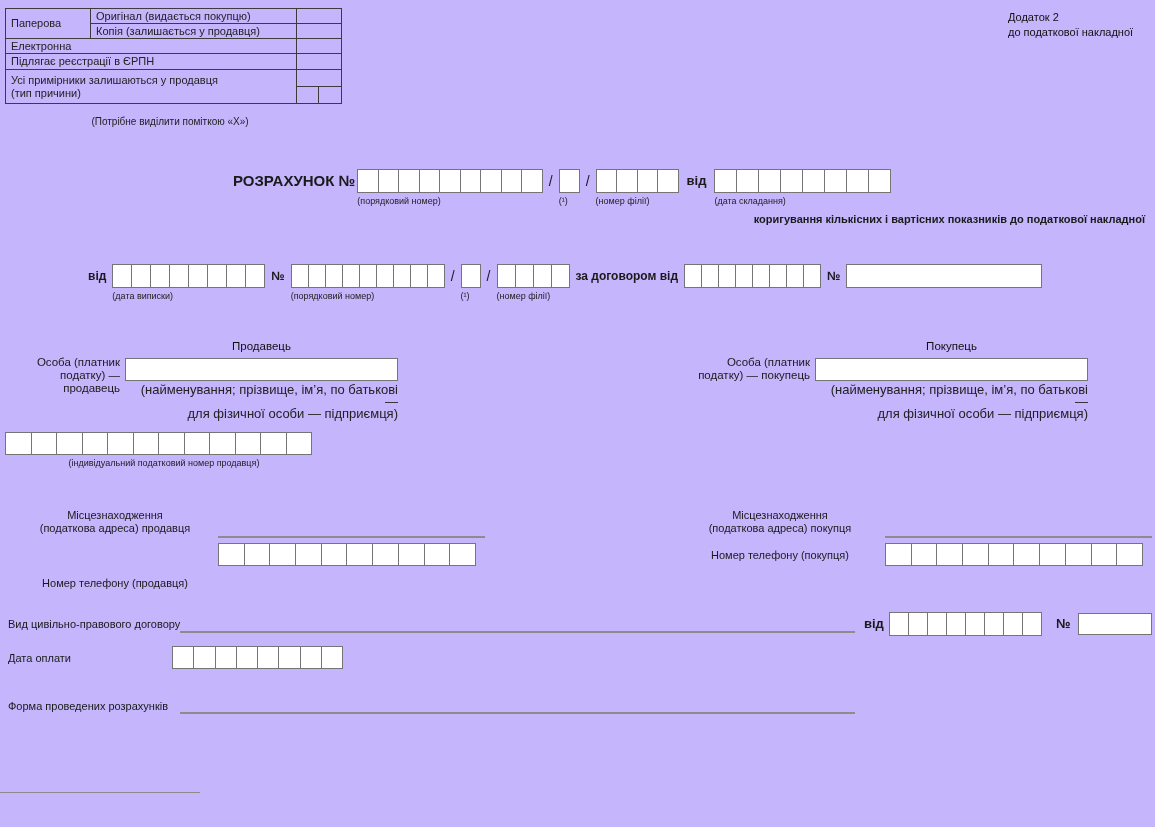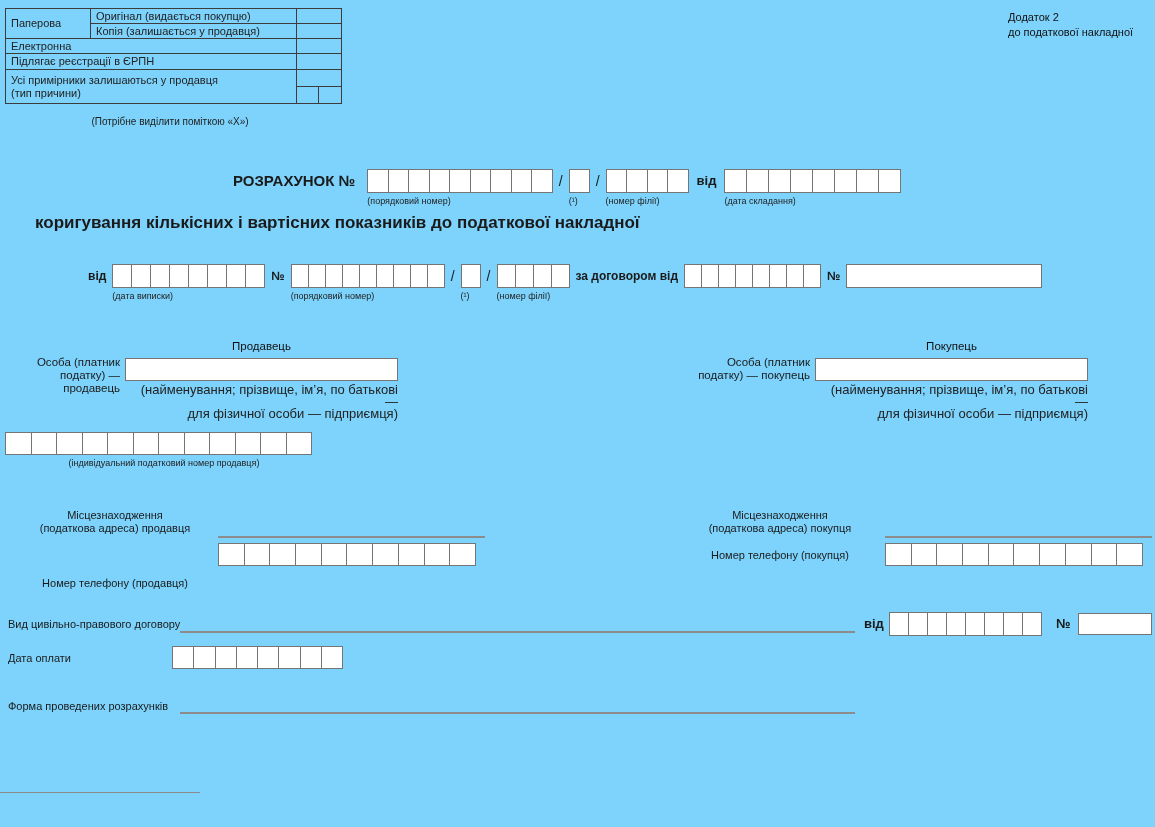--- a/index.html
+++ b/index.html
@@ -1,41 +1,41 @@
 <!DOCTYPE html>
 <html><head>
 <meta charset="utf-8">
 <style>
   *{margin:0;padding:0;box-sizing:border-box;}
   html,body{background:#ffffff;}
   body{font-family:"Liberation Sans",sans-serif;color:#1a1a1a;}
-  .page{position:relative;width:1155px;height:827px;background:#7dd3fc;overflow:hidden;text-decoration:underline;}
+  .page{position:relative;width:1155px;height:827px;background:#c4b5fd;overflow:hidden;text-decoration:underline;}
   .abs{position:absolute;}
 
   
   .type-table{border-collapse:collapse;font-size:11px;color:#222;}
   .type-table td{border:1px solid #3c3c3c;padding:0 5px;vertical-align:middle;line-height:13px;}
   .type-table td.chk{padding:0;}
 
   .appendix{font-size:11px;line-height:15px;color:#111;}
   .mark-note{font-size:10px;color:#222;text-align:center;}
 
   
   .cells{display:inline-flex;vertical-align:top;}
   .cells .cell{width:var(--cw,22px);height:var(--ch,24px);border:1px solid #757575;margin-left:-1px;background:#fff;}
   .cells .cell:first-child{margin-left:0;}
 
   .grp{display:flex;flex-direction:column;align-items:flex-start;}
   .cap{font-size:9px;color:#222;margin-top:3px;white-space:nowrap;text-align:center;line-height:11px;}
 
   .titlerow{display:flex;align-items:flex-start;}
-  .h1{font-weight:bold;font-size:15px;line-height:24px;margin-right:12px;white-space:nowrap;}
+  .h1{font-weight:bold;font-size:15px;line-height:24px;margin-right:2px;white-space:nowrap;}
   .slash{font-size:14px;line-height:24px;margin:0 6px;}
   .vid-lbl{font-weight:bold;font-size:13px;line-height:24px;margin:0 8px;white-space:nowrap;}
-  .subtitle{font-weight:bold;font-size:17px;text-align:left;}
+  .subtitle{font-weight:bold;font-size:11px;text-align:right;}
 
   .invrow{display:flex;align-items:flex-start;}
   .invrow .vid-lbl{font-size:12px;margin:0 6px;}
   .wide-input{border:1px solid #757575;background:#fff;height:24px;}
 
   .sec-header{font-size:11.5px;text-align:center;color:#111;}
   .person-label{font-size:11.5px;text-align:right;line-height:13px;}
   .name-input{border:1px solid #757575;height:23px;background:#fff;}
   .name-cap{font-size:13px;text-align:right;line-height:12px;color:#222;}
   .side-label{font-size:11px;text-align:center;line-height:13px;}

